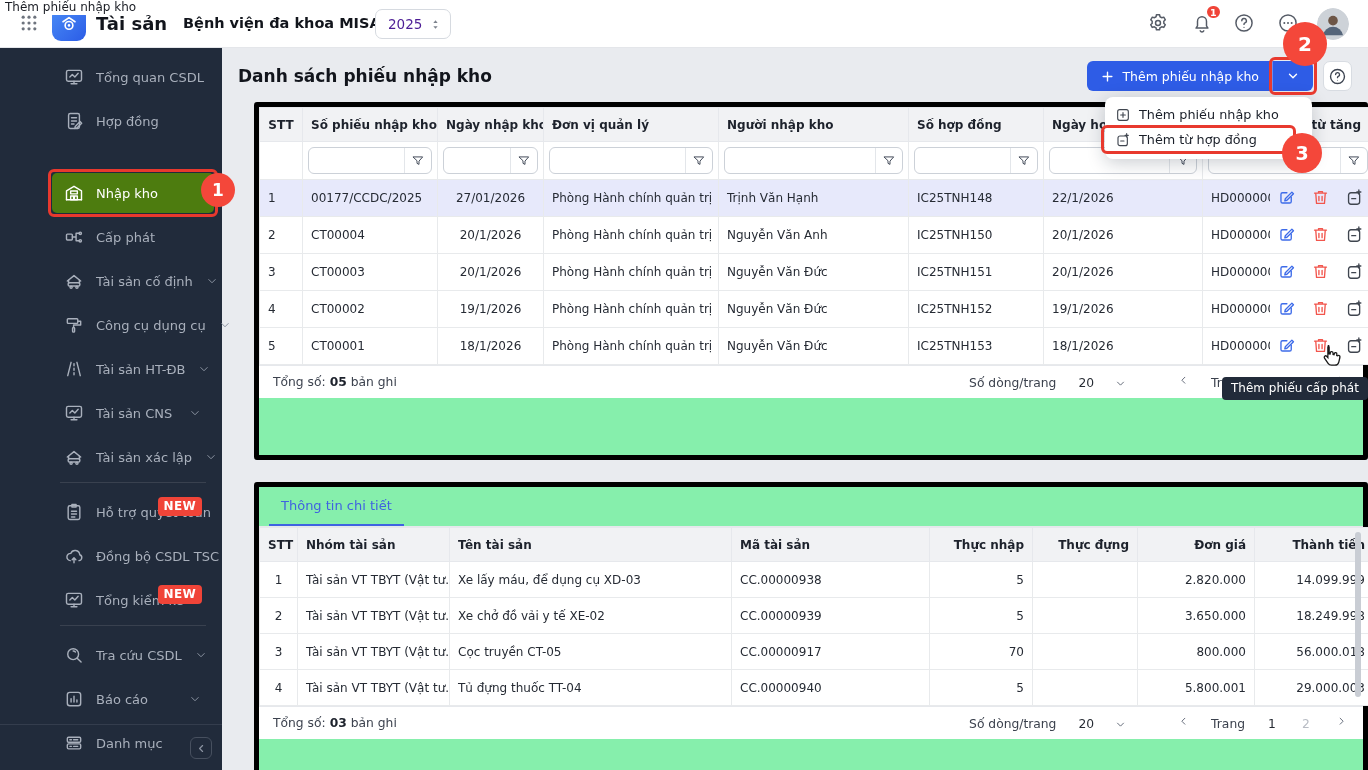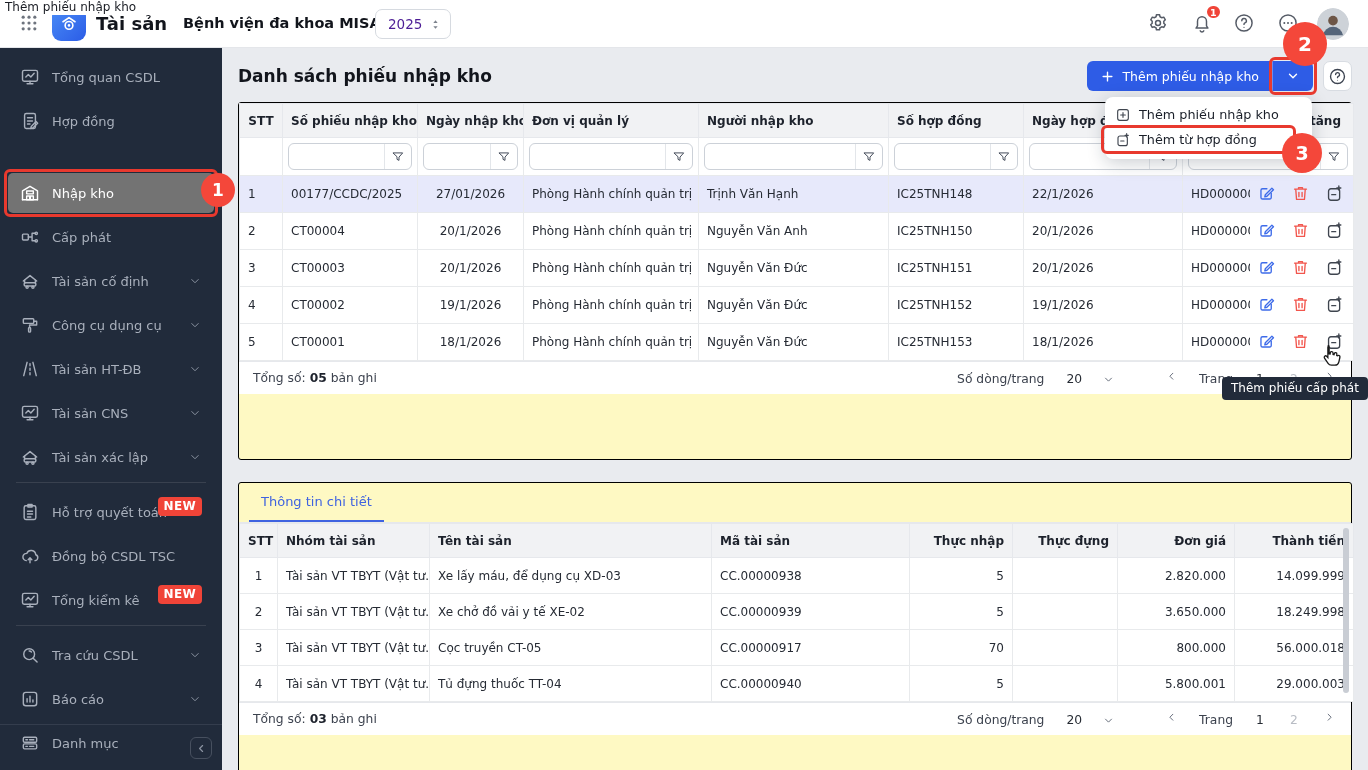--- a/index.html
+++ b/index.html
@@ -20,24 +20,24 @@
   .year-box { position:absolute; left:375px; top:9px; height:30px; min-width:64px; border:1px solid #d6dae0; border-radius:7px; background:#fff; display:flex; align-items:center; gap:7px; padding:0 8px 0 12px; font-size:13.5px; color:#4c1d95; cursor:pointer; }
   .year-box .ic svg { width:13px; height:13px; color:#7c828c; }
   .tb-ic { position:absolute; top:12px; width:24px; height:24px; color:#555b66; background:none; border:none; cursor:pointer; }
   .tb-ic svg { width:22px; height:22px; }
   .bell-badge { position:absolute; left:1205px; top:4px; min-width:16px; height:16px; border-radius:8px; background:#f04438; border:2px solid #fff; color:#fff; font-size:9.5px; font-weight:700; display:flex; align-items:center; justify-content:center; padding:0 3px; z-index:6; }
   .avatar { position:absolute; left:1317px; top:8px; width:32px; height:32px; border-radius:50%; overflow:hidden; border:none; background:none; cursor:pointer; }
   .avatar svg { width:32px; height:32px; }
 
   
   .sidebar { position:absolute; left:0; top:48px; width:222px; height:722px; background:#212b3b; z-index:4; }
-  #side-nav { padding-top:9px; }
+  #side-nav { padding-top:9px;padding-left:44px; }
   .side-item { position:relative; margin:0 8px 4px 8px; height:40px; border-radius:5px; display:flex; align-items:center; gap:12px; padding:0 12px; color:#a9b0bc; font-size:13px; cursor:pointer; }
   .side-item .slbl { white-space:nowrap; }
-  .side-item.active { background:#737373; color:#fff;margin-top:32px; }
+  .side-item.active { background:#4d7c0f; color:#fff;margin-top:32px; }
   .side-item .chev { margin-left:auto; }
   .side-item .chev svg { width:14px; height:14px; color:#8b93a1; }
   .newb { position:absolute; right:12px; top:5px; background:#f04438; color:#fff; font-size:12px; font-weight:700; padding:2px 6px 3px 6px; border-radius:4px; letter-spacing:.3px; }
   .side-div { height:1px; background:#39414f; margin:5px 16px 9px 16px; }
   .side-bottom { position:absolute; left:0; bottom:0; width:222px; height:46px; border-top:1px solid #343d4d; }
   .collapse-btn { position:absolute; right:10px; top:12px; width:22px; height:22px; border:1.5px solid #47505f; border-radius:6px; background:none; color:#8b93a1; cursor:pointer; display:flex; align-items:center; justify-content:center; }
   .collapse-btn svg { width:13px; height:13px; }
   .red-frame { position:absolute; border:3px solid #e8392e; border-radius:6px; pointer-events:none; }
   .side-frame { inset:-4px -4px -4px -4px; z-index:3; }
 
@@ -50,21 +50,21 @@
   .btn-blue { height:30px; background:#2e5ce6; color:#fff; border:none; font-size:12.5px; font-family:inherit; display:flex; align-items:center; gap:7px; padding:0 13px; cursor:pointer; }
   .btn-main { border-radius:6px 0 0 6px; }
   .btn-blue .ic svg { width:15px; height:15px; }
   .arrow-wrap { position:relative; }
   .btn-arrow { border-radius:0 6px 6px 0; border-left:1px solid rgba(255,255,255,.3); padding:0 13px; }
   .btn-arrow .ic svg { width:14px; height:14px; }
   .frame-2 { inset:-4px -4px -4px -3px; z-index:25; }
   .btn-help { width:29px; height:30px; border:1px solid #d8dce2; border-radius:7px; background:#fff; color:#3c4350; cursor:pointer; display:flex; align-items:center; justify-content:center; }
   .btn-help svg { width:19px; height:19px; }
 
-  .card { position:absolute; left:16px; width:1114px; background:#fef9c3; border:1px solid #000000; border-radius:3px; }
+  .card { position:absolute; left:32px; width:1114px; background:#86efac; border:5px solid #000000; border-radius:3px; }
   .card1 { top:54px; height:358px; }
   .card2 { top:434px; height:303px; }
 
   table { border-collapse:collapse; table-layout:fixed; width:1112px; background:#fff; }
   th { background:#f1f2f4; font-weight:700; font-size:12px; color:#1d222c; height:34px; padding:0 8px; text-align:left; border:1px solid #e6e8ec; white-space:nowrap; overflow:hidden; }
   td { font-size:12px; color:#262b34; height:36px; padding:0 8px; border:1px solid #e8eaec; white-space:nowrap; overflow:hidden; background:#fff; }
   .center { text-align:center; }
   .right { text-align:right; }
   tr.selected td { background:#e7e9fb; }
   .filter-row td { height:37px; padding:5px 5px; }

